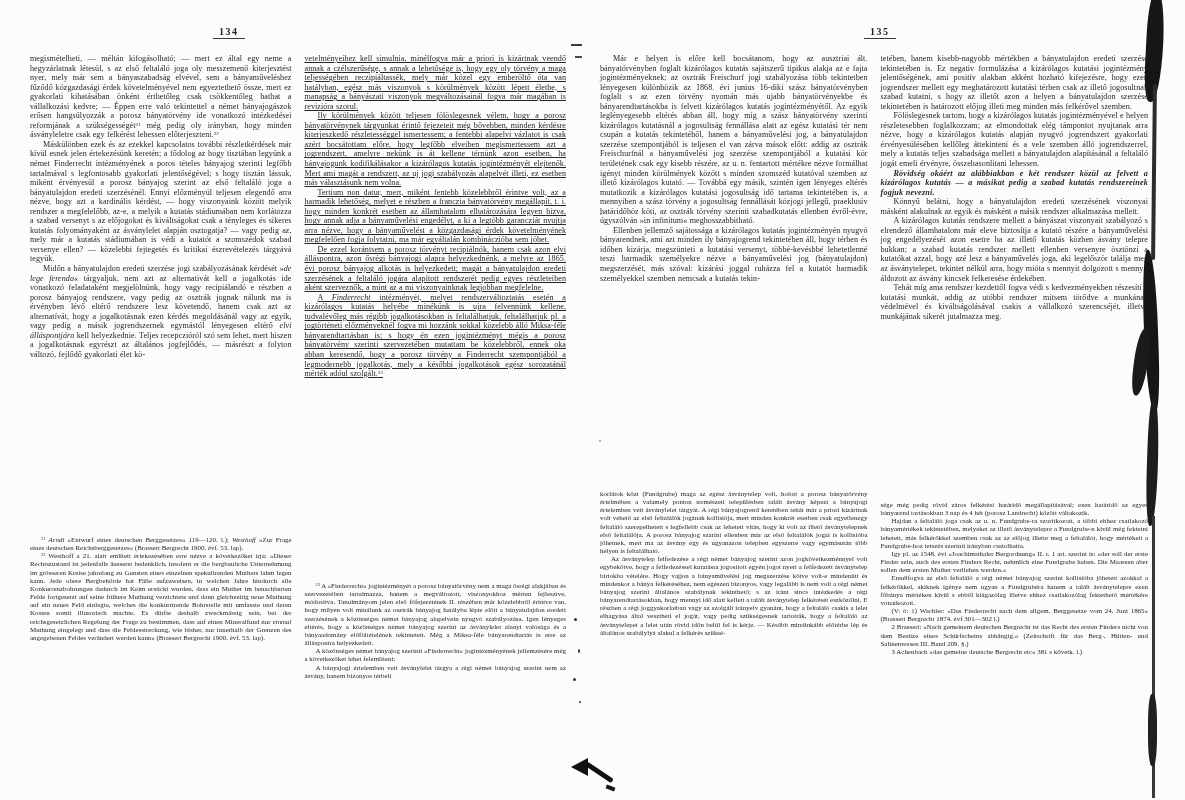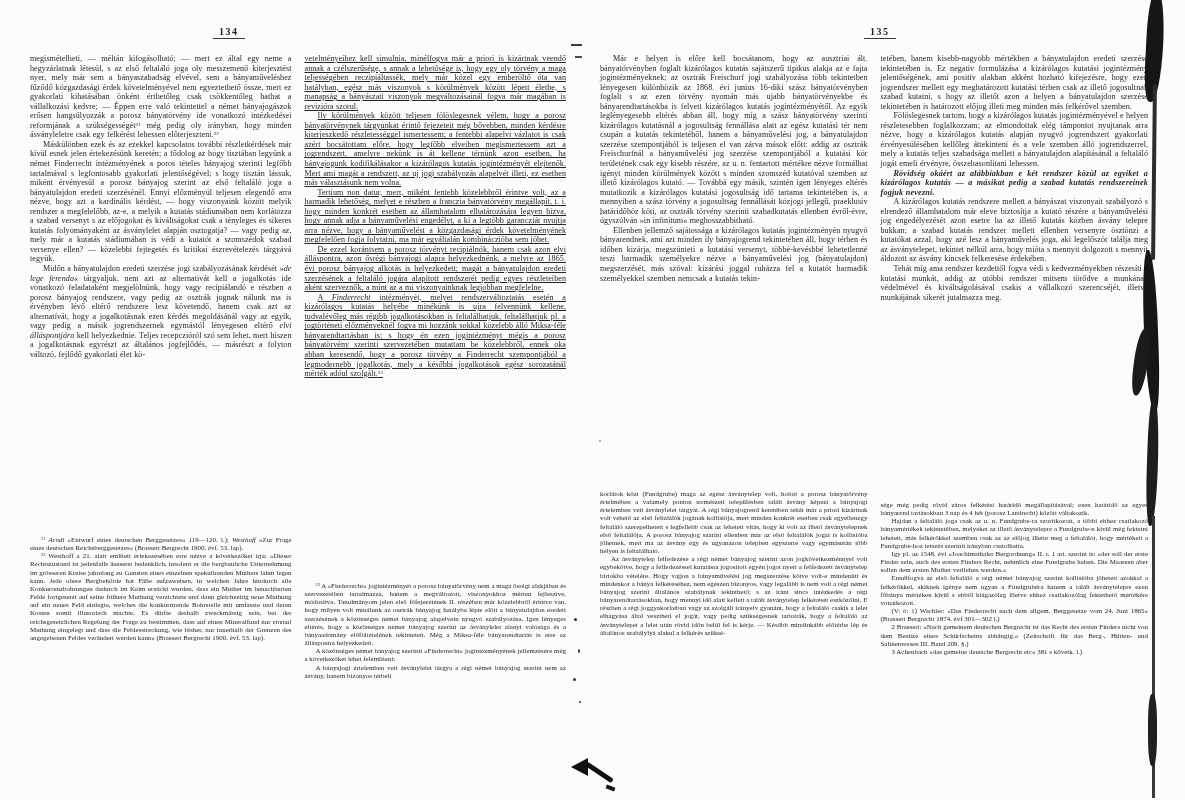--- a/index.html
+++ b/index.html
@@ -115,21 +115,22 @@
         </div>
       <div class="footnotes">
           <p class="no-indent">korlátok közt (Fundgrube) maga az egész ásványtelep volt, holott a porosz bányatörvény értelmében a valamely ponton természeti településben talált ásvány képezi a bányajogi értelemben vett ásványlelet tárgyát. A régi bányajogrend keretében tehát már a priori kizártnak volt vehető az első feltalálók jogának kollisiója, mert minden konkrét esetben csak egyetlenegy feltaláló szerepelhetett s legfellebb csak az lehetett vitás, hogy ki volt az illető ásványtelepnek első feltalálója. A porosz bányajog szarint ellenben már az első feltalálók jogai is kollisióba jöhetnek, mert ma az ásvány egy és ugyanazon telepben egyszerre vagy egymásután több helyen is feltalálható.</p>
           <p class="">Az ásványtelep felfedezése a régi német bányajog szerint azon jogkövetkezménnyel volt egybekötve, hogy a felfedezéssel kutatásra jogosított egyén jogot nyert a felfedezett ásványtelep birtokba vételére. Hogy vajjon a bányaművelési jog megszerzése kötve volt-e mindenütt és mindenkor a bánya felkéréséhez, nem egészen bizonyos, vagy legalább is nem volt a régi német bányajog szerint általános szabálynak tekinthető; s az iránt sincs intézkedés a régi bányarendtartásokban, hogy mennyi idő alatt kellett a talált ásványtelep felkérését eszközölni. E részben a régi joggyakorlatban vagy az szolgált irányelv gyanánt, hogy a feltaláló csakis a lelet elhagyása által vesztheti el jogát, vagy pedig szükségesnek tartották, hogy a feltaláló az ásványtelepet a lelet után rövid időn belül fel is kérje. — Később mindinkább előtérbe lép és általános szabálylyá alakul a felkérés szüksé-</p>
         </div>
     </div>
     <div class="column col-1">
       <div class="main-text">
           <p class="no-indent">tetében, hanem kisebb-nagyobb mértékben a bányatulajdon eredeti szerzése tekintetében is. Ez negativ formulázása a kizárólagos kutatási jogintézmény jelentőségének, ami positív alakban akként hozható kifejezésre, hogy ezen jogrendszer mellett egy meghatározott kutatási térben csak az illető jogosultnak szabad kutatni, s hogy az illetőt azon a helyen a bányatulajdon szerzése tekintetében is határozott előjog illeti meg minden más felkérővel szemben.</p>
           <p class="">Fölöslegesnek tartom, hogy a kizárólagos kutatás jogintézményével e helyen részletesebben foglalkozzam; az elmondottak elég támpontot nyujtanak arra nézve, hogy a kizárólagos kutatás alapján nyugvó jogrendszert gyakorlati érvényesülésében kellőleg áttekinteni és a vele szemben álló jogrendszerrel, mely a kutatás teljes szabadsága mellett a bányatulajdon alapításánál a feltaláló jogát emeli érvényre, összehasonlitani lehessen.</p>
-          <p class=" emph">Rövidség okáért az alábbiakban e két rendszer közül az egyiket a kizárólagos kutatás — a másikat pedig a szabad kutatás rendszereinek fogjuk nevezni.</p>
+          <p class=" emph">Rövidség okáért az alábbiakban e két rendszer közül az felvett a kizárólagos kutatás — a másikat pedig a szabad kutatás rendszereinek fogjuk nevezni.</p>
+          <p class="">Könnyű belátni, hogy a bányatulajdon eredeti szerzésének viszonyai másként alakulnak az egyik és másként a másik rendszer alkalmazása mellett.</p>
           <p class="">A kizárólagos kutatás rendszere mellett a bányászat viszonyait szabályozó s elrendező államhatalom már eleve biztosítja a kutató részére a bányaművelési jog engedélyezését azon esetre ha az illető kutatás közben ásvány telepre bukkan; a szabad kutatás rendszer mellett ellenben versenyre ösztönzi a kutatókat azzal, hogy azé lesz a bányaművelés joga, aki legelőször találja meg az ásványtelepet, tekintet nélkül arra, hogy mióta s mennyit dolgozott s mennyit áldozott az ásvány kincsek felkeresése érdekében.</p>
           <p class="">Tehát míg ama rendszer kezdettől fogva védi s kedvezményekben részesíti a kutatási munkát, addig az utóbbi rendszer mitsem törődve a munkának védelmével és kiváltságolásával csakis a vállalkozó szerencséjét, illetve munkájának sikerét jutalmazza meg.</p>
         </div>
       <div class="footnotes">
           <p class="no-indent">sége még pedig rövid záros felkérési határidő megállapításával; ezen határidő az egyes bányarend tartásokban 3 nap és 4 hét (porosz Landrecht) között váltakozik.</p>
           <p class="">Hajdan a feltaláló joga csak az u. n. Fundgrube-ra szoritkozott, a többi ehhez csatlakozó bányamértékek tekintetében, melyeket az illető ásványtelepre a Fundgrube-n kívül még fektetni lehetett, más felkérőkkel szemben csak az az előjog illette meg a feltalálót, hogy mértékeit a Fundgrube-hoz tetszés szerinti irányban csatolhatta.</p>
           <p class="">Igy pl. az 1548. évi »Joachimsthaler Bergordnung« II. r. 1 art. szerint is: »der soll der erste Finder sein, auch des ersten Finders Recht, nehmlich eine Fundgrube haben. Die Maassen aber sollen dem ersten Muther verliehen werden.«</p>
           <p class="">Ennélfogva az első feltaláló a régi német bányajog szerint kollisióba jöhetett azokkal a felkérőkkel, akiknek igénye nem ugyan a Fundgrubéra hanem a talált ásványtelepre ezen főbánya mértéken kívül s ebből kiágazólag illetve ehhez csatlakozólag fektethető mértékére vonatkozott.</p>
           <p class="">(V: ö: 1) Wachler: »Das Finderrecht nach dem allgem. Berggesetze vom 24. Juni 1865« (Brassert Bergrecht 1874. évf 301—302 l.)</p>
           <p class="">2 Brassert: »Nach gemeinem deutschen Bergrecht ist das Recht des ersten Finders nicht von dem Besitze eines Schürfscheins abhängig.« (Zeitschrift für das Berg-, Hütten- und Salinenwesen III. Band 209. §.)</p>

